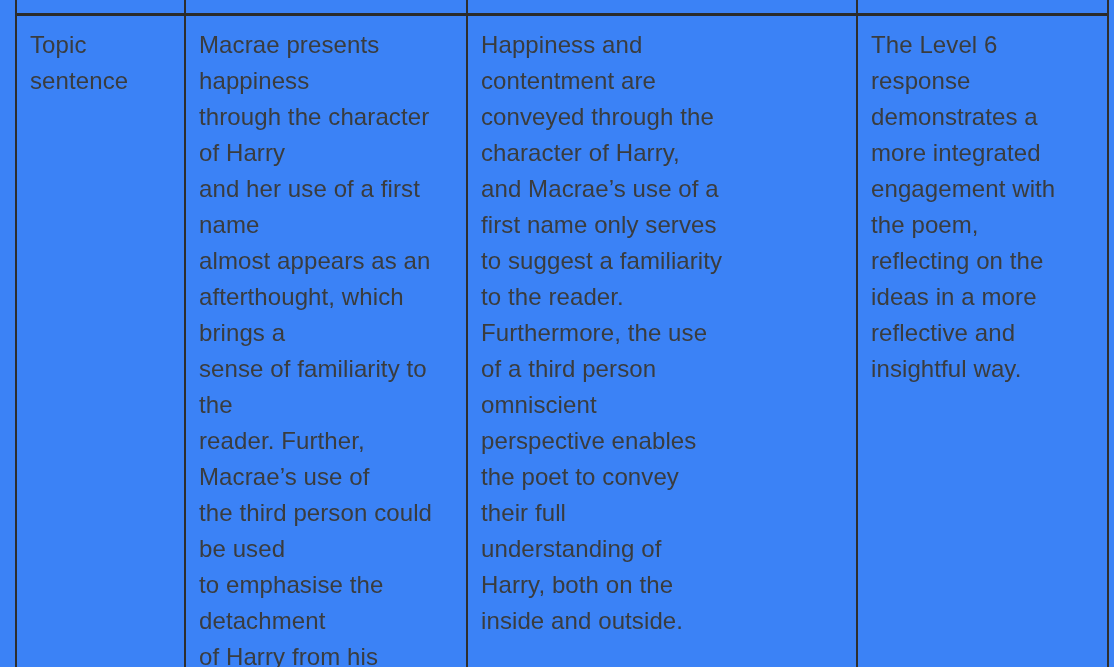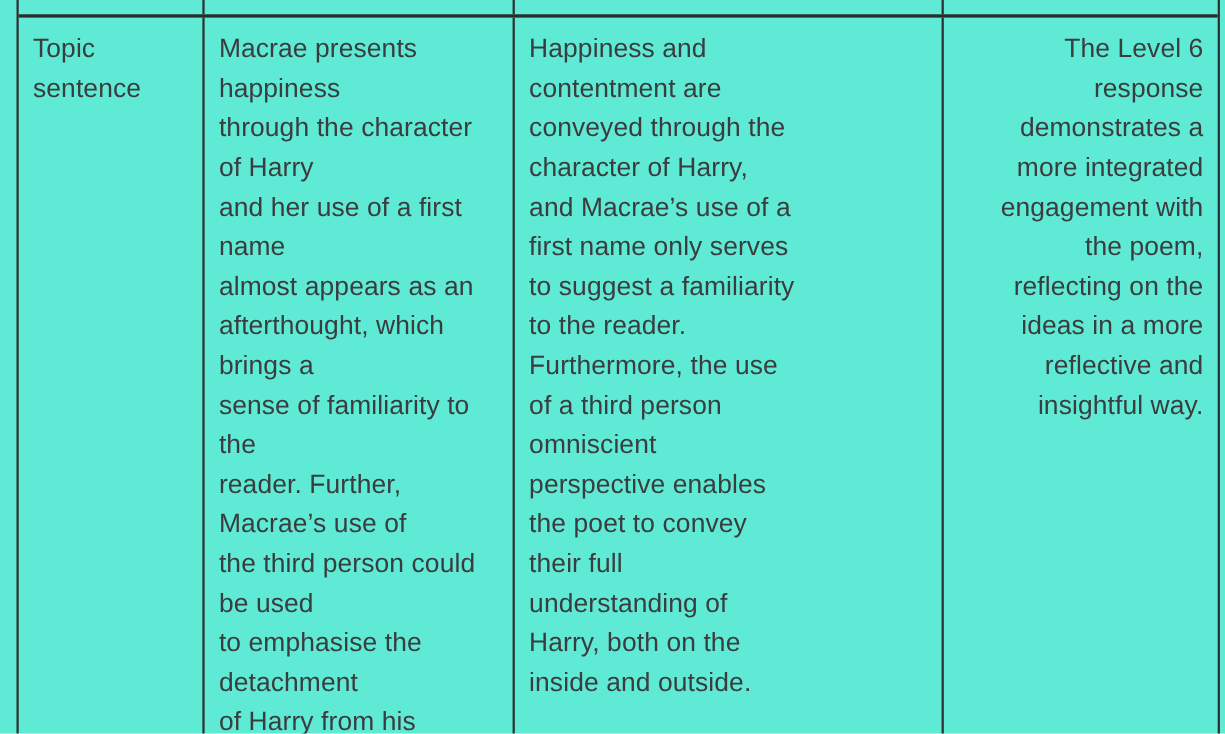--- a/index.html
+++ b/index.html
@@ -8,21 +8,21 @@
     width: 1114px;
     height: 667px;
     overflow: hidden;
     background: #ffffff;
     font-family: "Liberation Sans", sans-serif;
   }
   .page {
     position: relative;
     width: 1114px;
     height: 667px;
-    background: #5eead4;
+    background: #3b82f6;
   }
   .doc-table {
     position: absolute;
     left: 15px;
     top: 0;
     width: 1094px;
     height: 667px;
     border-left: 2px solid #2e2e2e;
     border-right: 2px solid #2e2e2e;
     box-sizing: border-box;
@@ -46,21 +46,20 @@
     flex: 1 1 auto;
     min-height: 0;
   }
   .cell {
     box-sizing: border-box;
     border-right: 2px solid #2e2e2e;
     overflow: hidden;
   }
   .cell:last-child {
     border-right: none;
-    text-align: right;
   }
   .row-main .cell {
     padding: 11px 13px 12px 13px;
   }
   .cell-text {
     display: block;
     white-space: pre-line;
     font-size: 24px;
     line-height: 36px;
     color: #3a3c3e;

